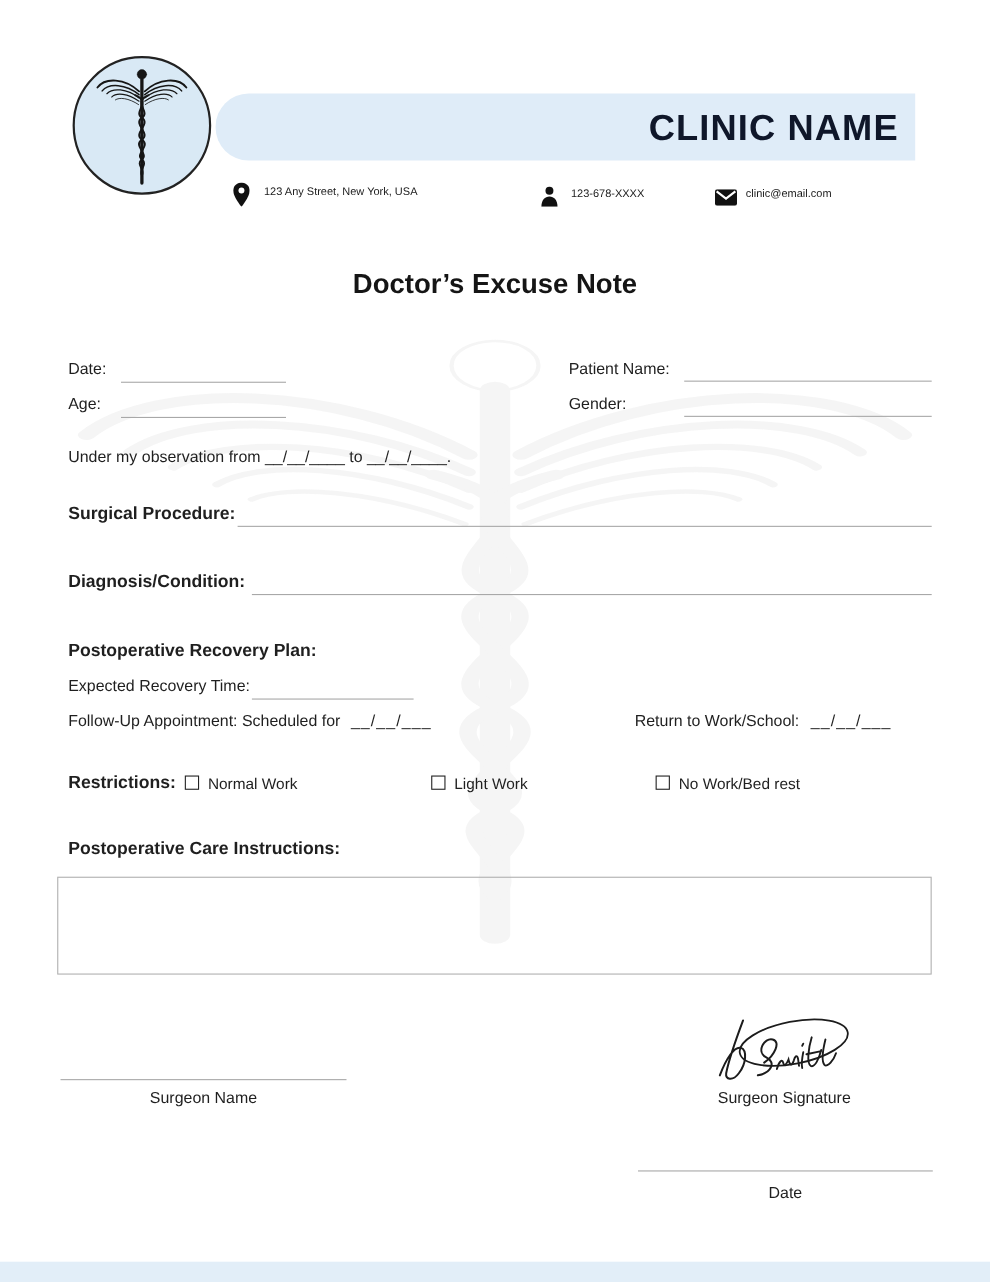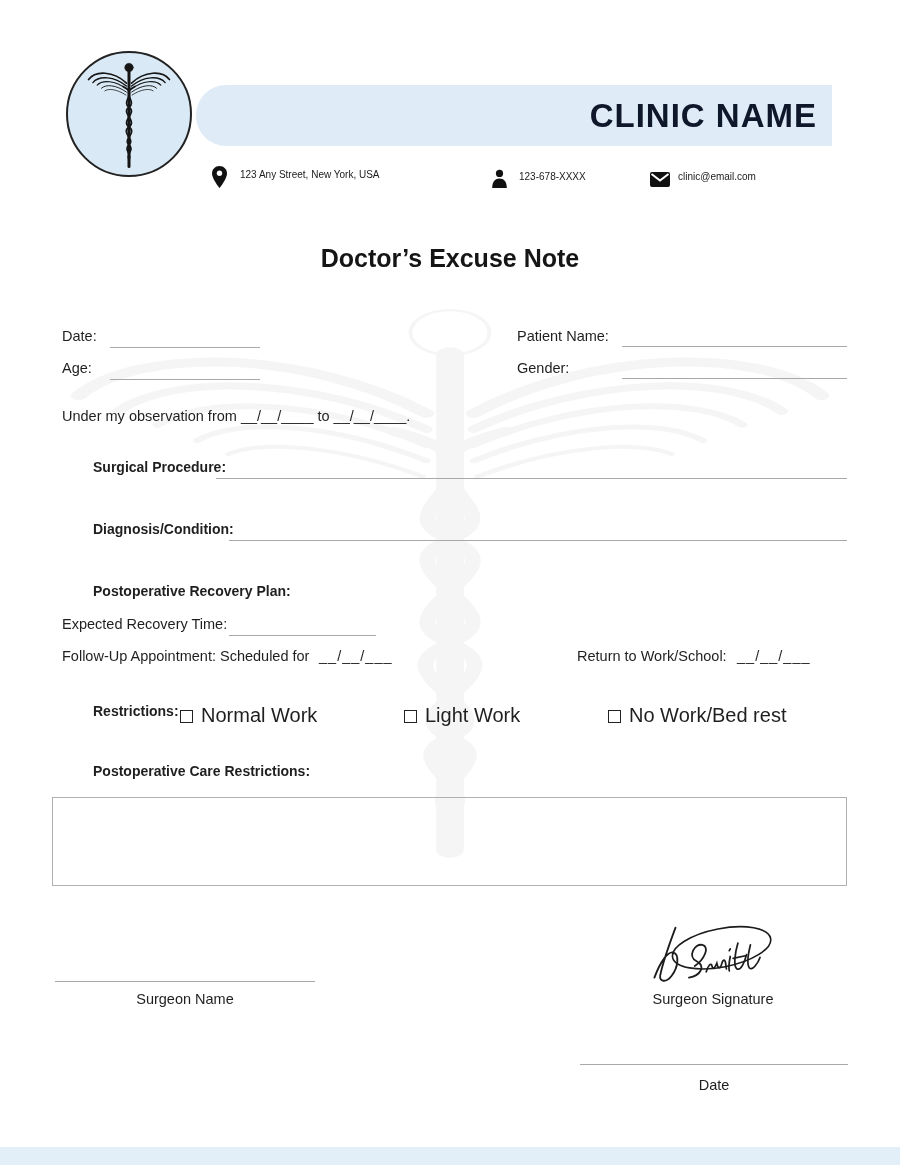--- a/index.html
+++ b/index.html
@@ -16,25 +16,25 @@
     z-index:3;
   }
   .clinic-name{
     top:97px;right:83px;font-size:33px;font-weight:bold;letter-spacing:1px;color:#0f172a;z-index:4;
   }
   .contact-text{font-size:10px;color:#1b1b1b;white-space:nowrap;}
   
   .doc-title{top:244px;left:0;width:900px;text-align:center;font-size:25px;font-weight:bold;color:#151515;}
   
   .lbl{font-size:14.5px;white-space:nowrap;}
-  .lbl-b{font-size:14px;font-weight:bold;white-space:nowrap;margin-left:31px;}
+  .lbl-b{font-size:16px;font-weight:bold;white-space:nowrap;}
   .fill-line{border-bottom:1px solid #a8a8a8;height:0;}
   .dateph{font-size:14.5px;letter-spacing:1px;white-space:nowrap;}
   .cbx{display:inline-block;width:11px;height:11px;border:1.5px solid #222;margin-right:8px;vertical-align:-1px;background:#fff;}
-  .opt{font-size:20px;white-space:nowrap;margin-left:12px;}
+  .opt{font-size:14px;white-space:nowrap;}
   .care-box{left:52px;top:797px;width:793px;height:87px;border:1px solid #b0b0b0;background:transparent;}
   .sig-caption{font-size:14.5px;text-align:center;}
   
   .watermark{left:55px;top:283px;z-index:0;opacity:0.55;}
   .content{position:absolute;inset:0;z-index:2;}
   
   .footer-bar{left:0;top:1147px;width:900px;height:18px;background:#e2eef8;}
 </style>
 </head>
 <body>
@@ -138,21 +138,21 @@
     <div class="abs opt" style="left:168px;top:704px">
       <span class="cbx"></span><span>Normal Work</span>
     </div>
     <div class="abs opt" style="left:392px;top:704px">
       <span class="cbx"></span><span>Light Work</span>
     </div>
     <div class="abs opt" style="left:596px;top:704px">
       <span class="cbx"></span><span>No Work/Bed rest</span>
     </div>
 
-    <div class="abs lbl-b" style="left:62px;top:763px">Postoperative Care Restrictions:</div>
+    <div class="abs lbl-b" style="left:62px;top:763px">Postoperative Care Instructions:</div>
     <div class="abs care-box"></div>
 
     <div class="abs fill-line" style="left:55px;top:981px;width:260px"></div>
     <div class="abs sig-caption" style="left:55px;top:991px;width:260px">Surgeon Name</div>
 
     <svg class="abs" style="left:642px;top:920px" width="140" height="72" viewBox="0 0 140 75">
       <ellipse cx="80" cy="29" rx="52" ry="20" transform="rotate(-11 80 29)" fill="none" stroke="#1c1c1c" stroke-width="1.7"></ellipse>
       <path d="M32 8 C26 24 18 48 16 58 C15 64 22 66 28 58 C35 49 36 36 30 34 C24 32 16 44 10 60" fill="none" stroke="#1c1c1c" stroke-width="1.9" stroke-linecap="round"></path>
       <path d="M52 48 C62 41 68 28 60 26 C52 24 44 38 54 43 C64 48 58 58 46 60" fill="none" stroke="#1c1c1c" stroke-width="1.9" stroke-linecap="round"></path>
       <path d="M64 54 C66 47 69 44 70 48 C71 52 73 50 75 45 C76 50 78 52 80 46 C81 42 83 40 84 44 L85 51" fill="none" stroke="#1c1c1c" stroke-width="1.8" stroke-linecap="round"></path>

